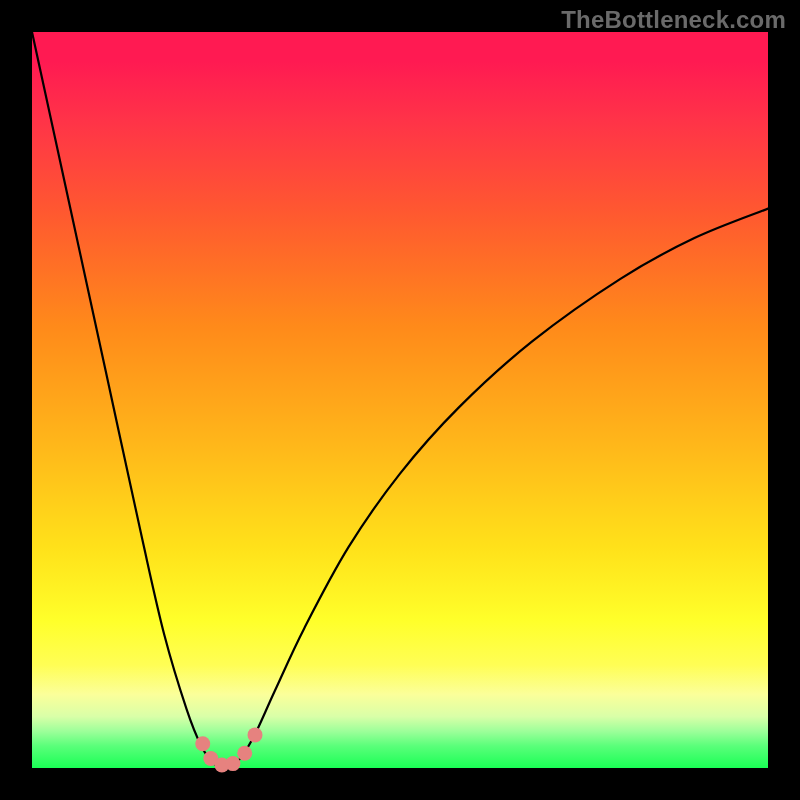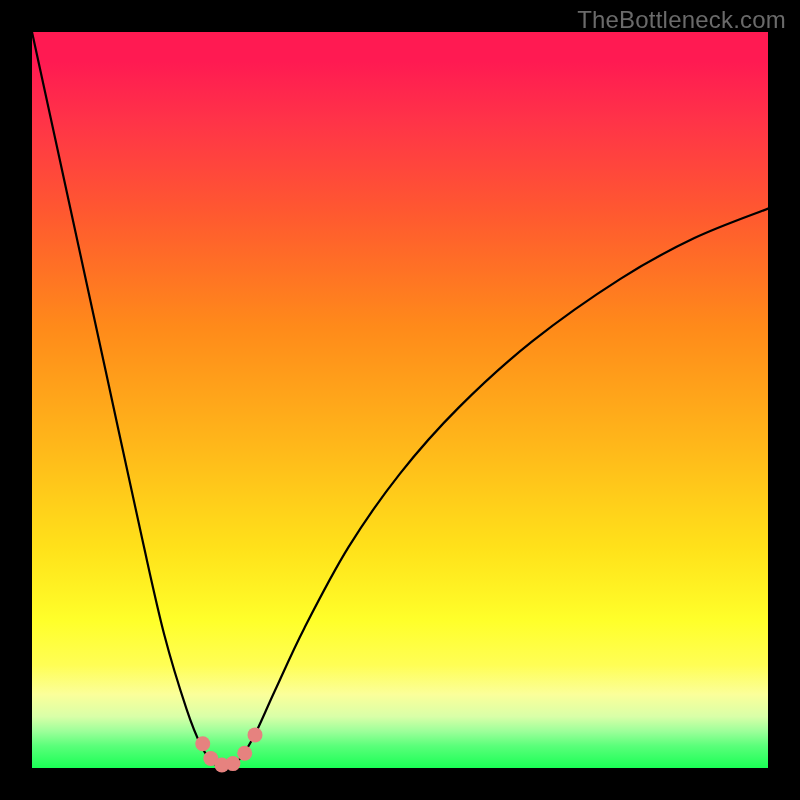--- a/index.html
+++ b/index.html
@@ -43,21 +43,21 @@
       #1aff55 100%
     );
   }
   .watermark {
     position: absolute;
     top: 6px;
     right: 14px;
     color: #6a6a6a;
     font-size: 24px;
     letter-spacing: 0.2px;
-    font-weight: 400;
+    font-weight: 700;
   }
   svg.curve {
     position: absolute;
     left: 0;
     top: 0;
     width: 736px;
     height: 736px;
     overflow: visible;
   }
 </style>

